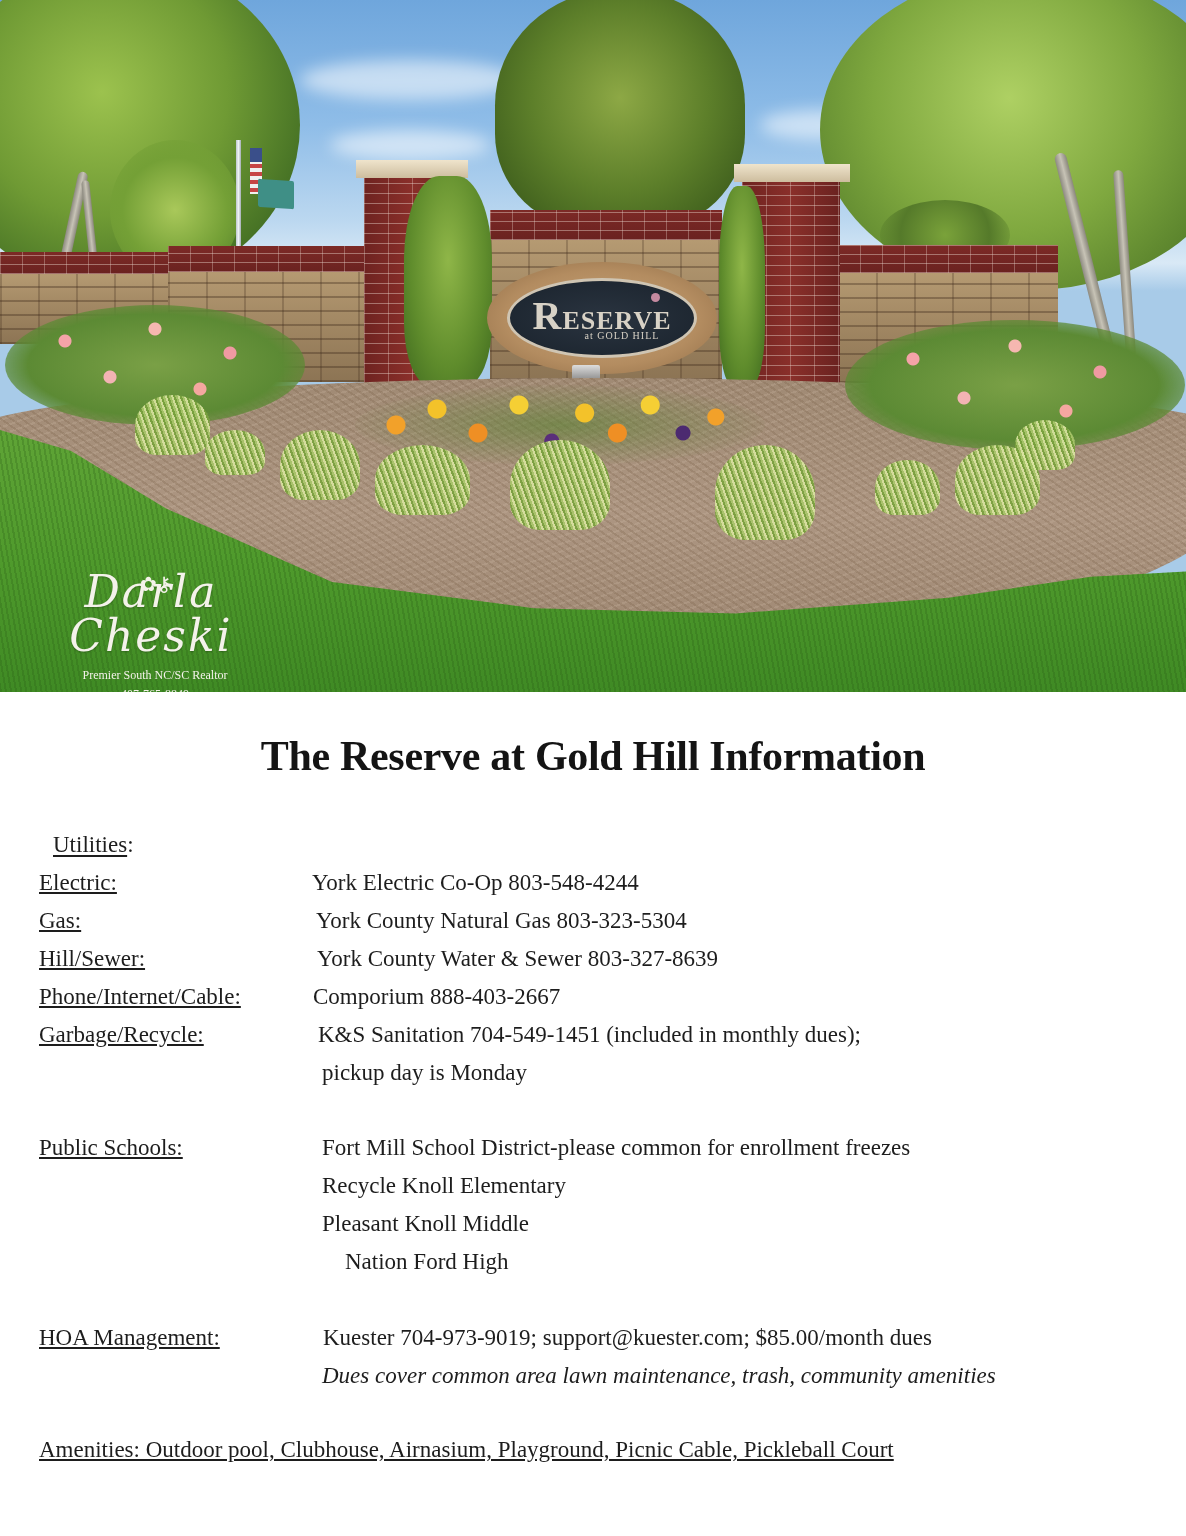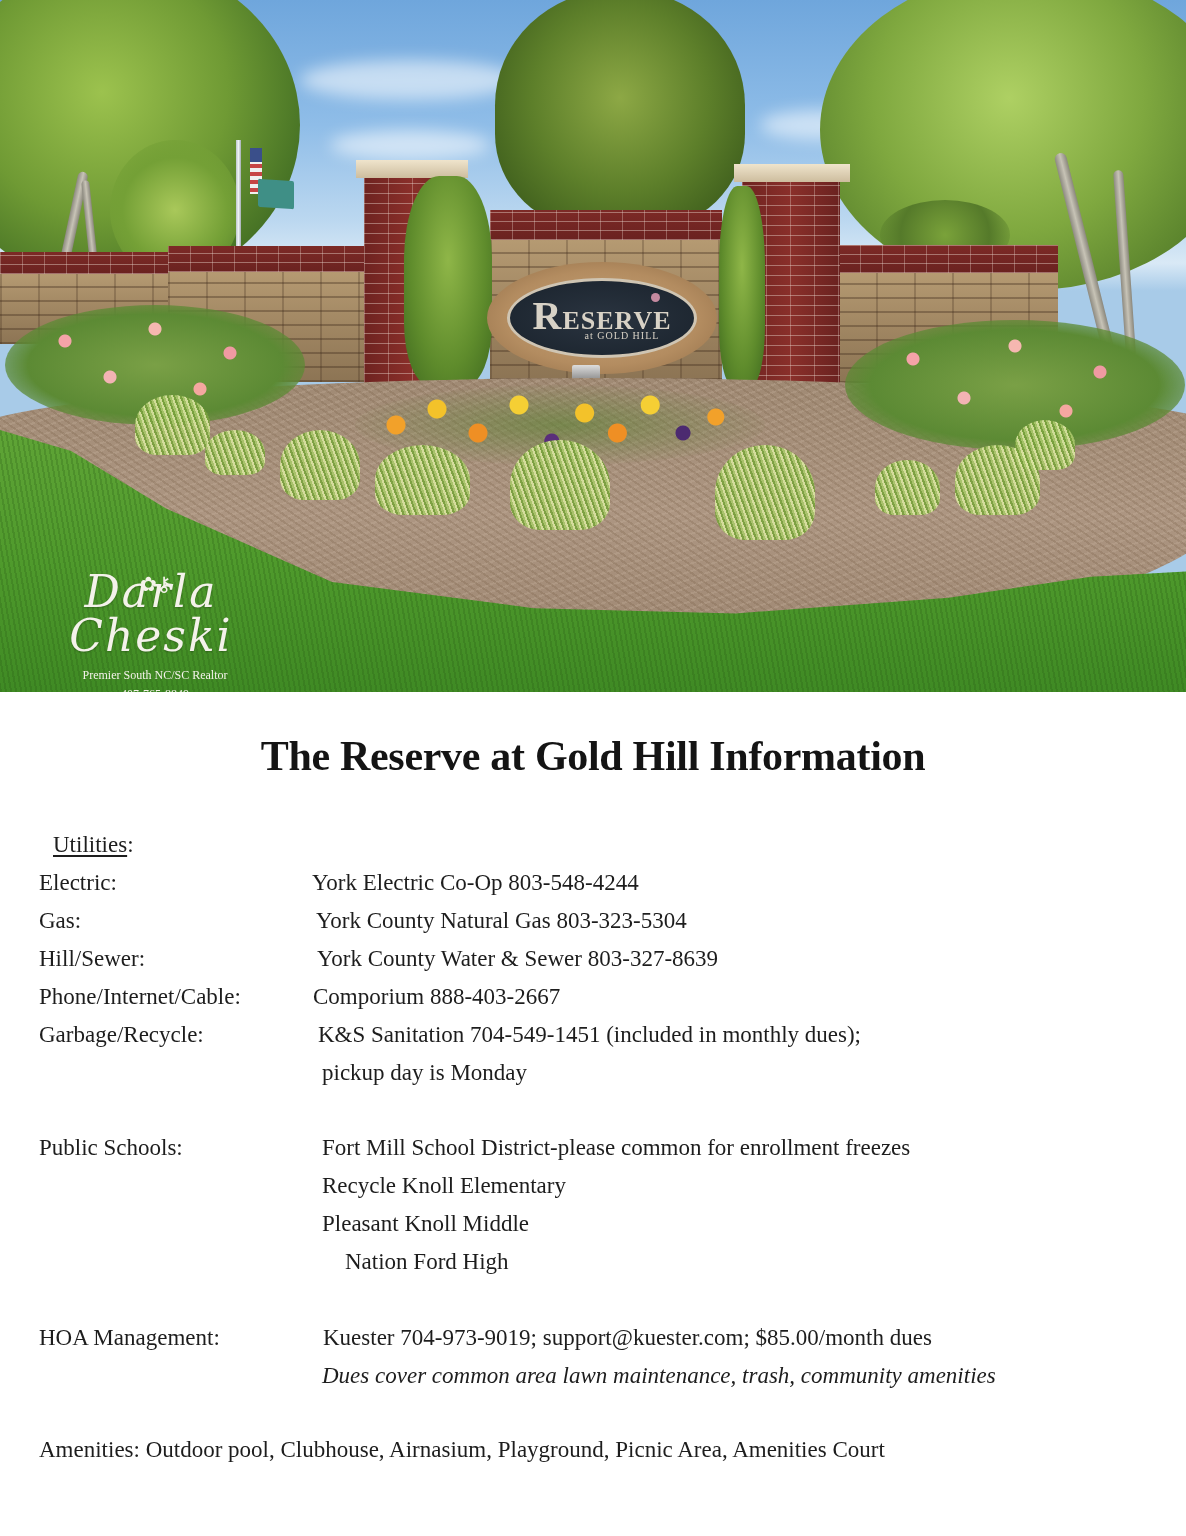--- a/index.html
+++ b/index.html
@@ -98,21 +98,21 @@
   .sig-title { font-family: "Liberation Serif", serif; font-size: 12px; display: block; margin-top: 10px; margin-left: 8px; }
   .sig-phone { font-family: "Liberation Serif", serif; font-size: 12px; display: block; margin-top: 4px; margin-left: 8px; }
 
   
   .doc-title { position: absolute; left: 0; top: 732px; width: 1186px; text-align: center;
     font-family: "Liberation Serif", serif; font-size: 42px; color: #141414; letter-spacing: -0.3px; }
 
   .info { position: absolute; left: 39px; top: 830px; width: 1120px;
     font-family: "Liberation Serif", serif; font-size: 23px; color: #1d1d1d; }
   .row { position: absolute; left: 0; white-space: nowrap; height: 30px; line-height: 30px; }
-  .row .label { position: absolute; left: 0; }
+  .row .label { position: absolute; left: 0; text-decoration: underline; }
   .row .value { position: absolute; white-space: nowrap; }
   .section-heading { text-decoration: underline; text-underline-offset: 3px; }
   .italic { font-style: italic; }
 </style>
 </head>
 <body>
 
 <div class="photo">
   <div class="cloud" style="left:300px;top:60px;width:220px;height:40px;"></div>
   <div class="cloud" style="left:330px;top:130px;width:160px;height:30px;"></div>
@@ -231,15 +231,15 @@
 
   <div class="row" style="top:493px;">
     <span class="label">HOA Management:</span>
     <span class="value" style="left:284px;">Kuester  704-973-9019; support@kuester.com; $85.00/month dues</span>
   </div>
   <div class="row" style="top:531px;">
     <span class="value italic" style="left:283px;">Dues cover common area lawn maintenance, trash, community amenities</span>
   </div>
 
   <div class="row" style="top:605px;">
-    <span class="label">Amenities: Outdoor pool, Clubhouse, Airnasium, Playground, Picnic Area, Amenities Court</span>
+    <span class="label">Amenities: Outdoor pool, Clubhouse, Airnasium, Playground, Picnic Cable, Pickleball Court</span>
   </div>
 </div>
 
 </body></html>

